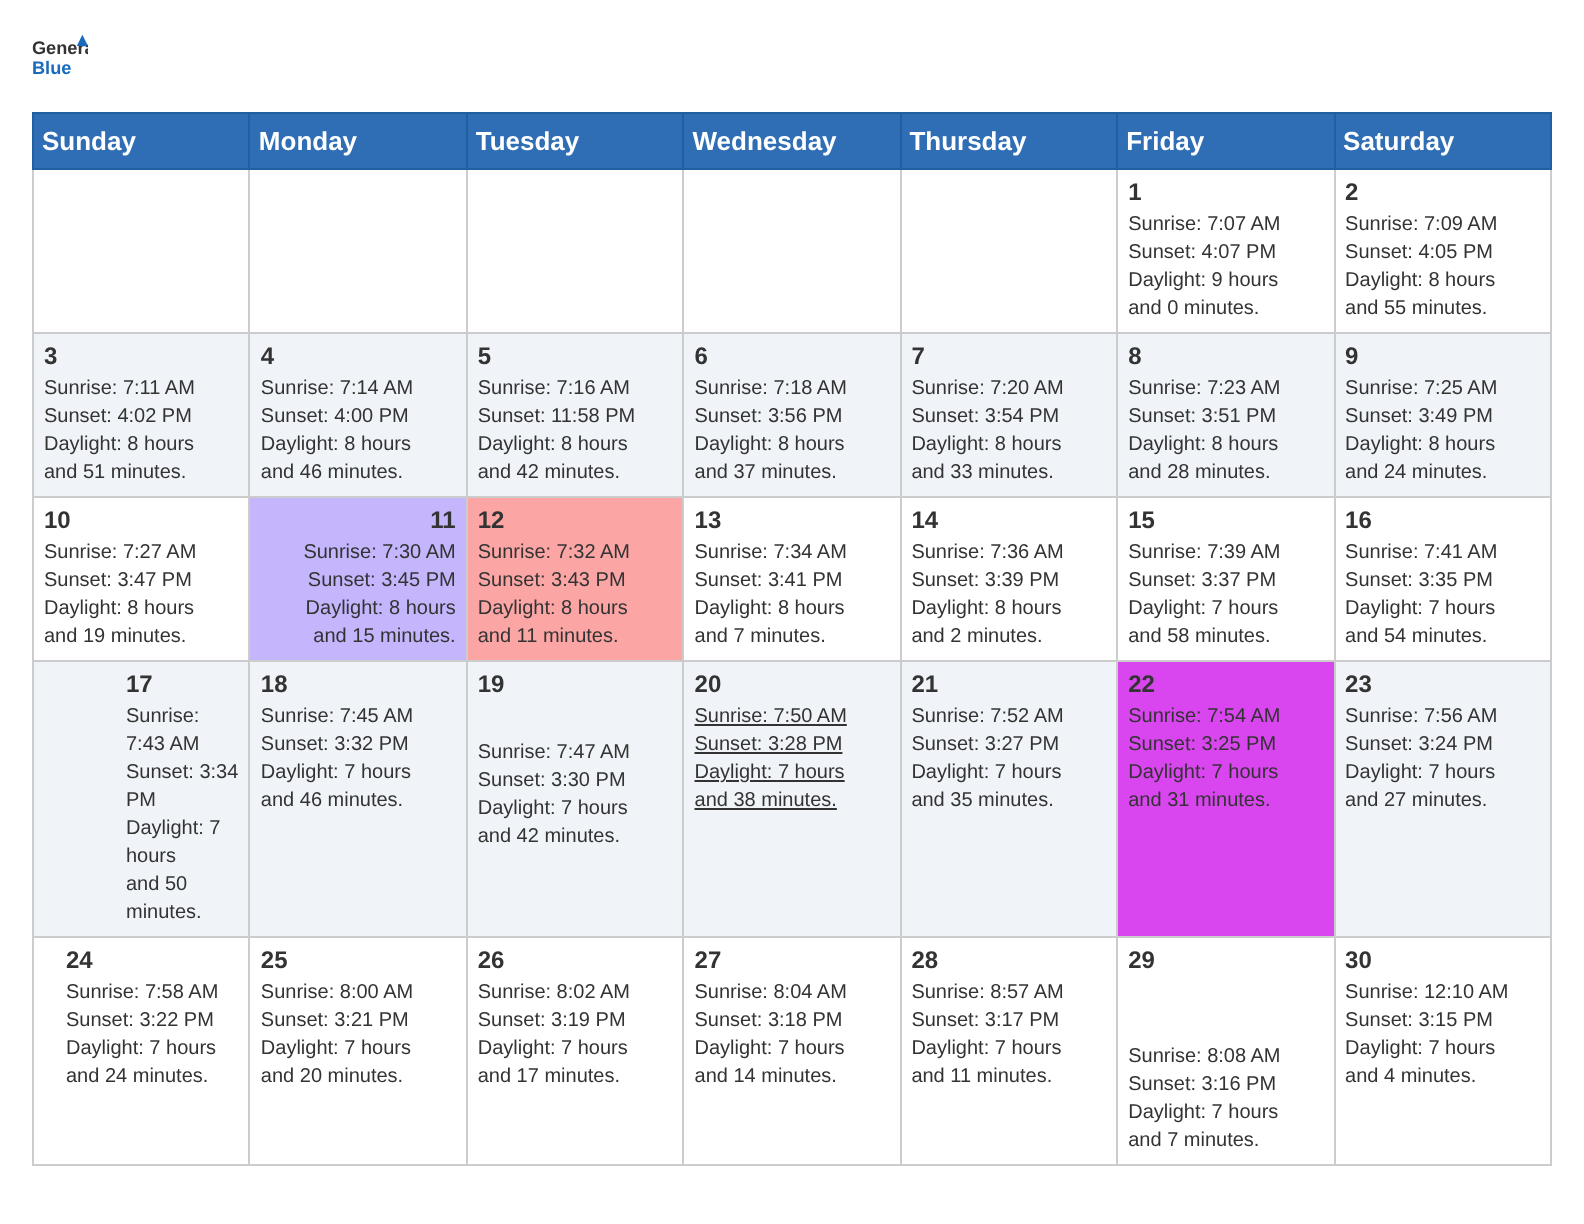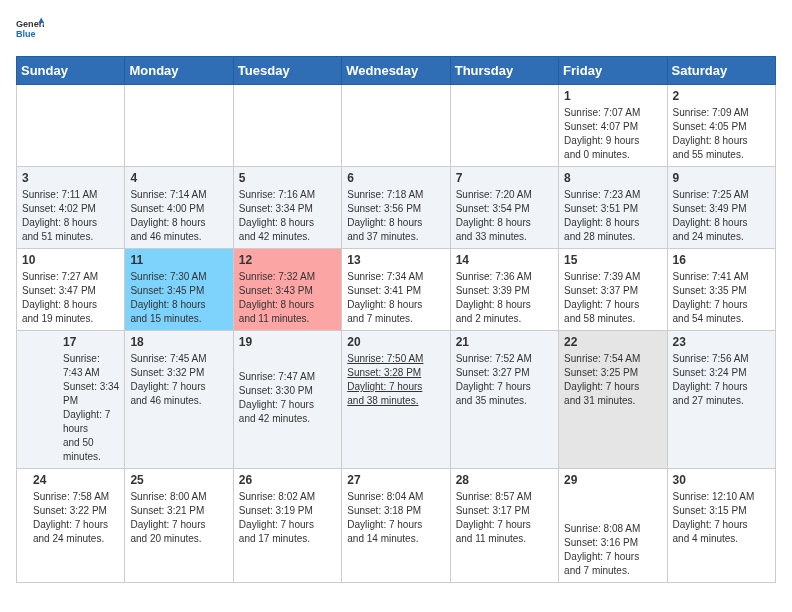--- a/index.html
+++ b/index.html
@@ -140,21 +140,21 @@
         <td style="background: rgb(240, 244, 248);">
           <span class="cell-date">4</span>
           <div class="cell-info" style="white-space: pre-line;">Sunrise: 7:14 AM
 Sunset: 4:00 PM
 Daylight: 8 hours
 and 46 minutes.</div>
         </td>
         <td style="background: rgb(240, 244, 248);">
           <span class="cell-date">5</span>
           <div class="cell-info" style="white-space: pre-line;">Sunrise: 7:16 AM
-Sunset: 3:34 PM
+Sunset: 11:58 PM
 Daylight: 8 hours
 and 42 minutes.</div>
         </td>
         <td style="background: rgb(240, 244, 248);">
           <span class="cell-date">6</span>
           <div class="cell-info" style="white-space: pre-line;">Sunrise: 7:18 AM
 Sunset: 3:56 PM
 Daylight: 8 hours
 and 37 minutes.</div>
         </td>
@@ -181,21 +181,21 @@
         </td>
       </tr>
       <tr>
         <td style="background: rgb(255, 255, 255);">
           <span class="cell-date">10</span>
           <div class="cell-info" style="white-space: pre-line;">Sunrise: 7:27 AM
 Sunset: 3:47 PM
 Daylight: 8 hours
 and 19 minutes.</div>
         </td>
-        <td style="background: #7dd3fc;">
+        <td style="background: #c4b5fd; text-align: right;">
           <span class="cell-date">11</span>
           <div class="cell-info" style="white-space: pre-line;">Sunrise: 7:30 AM
 Sunset: 3:45 PM
 Daylight: 8 hours
 and 15 minutes.</div>
         </td>
         <td style="background: #fca5a5;">
           <span class="cell-date">12</span>
           <div class="cell-info" style="white-space: pre-line;">Sunrise: 7:32 AM
 Sunset: 3:43 PM
@@ -260,21 +260,21 @@
 Daylight: 7 hours
 and 38 minutes.</div>
         </td>
         <td style="background: rgb(240, 244, 248);">
           <span class="cell-date">21</span>
           <div class="cell-info" style="white-space: pre-line;">Sunrise: 7:52 AM
 Sunset: 3:27 PM
 Daylight: 7 hours
 and 35 minutes.</div>
         </td>
-        <td style="background: #e5e5e5;">
+        <td style="background: #d946ef;">
           <span class="cell-date">22</span>
           <div class="cell-info" style="white-space: pre-line;">Sunrise: 7:54 AM
 Sunset: 3:25 PM
 Daylight: 7 hours
 and 31 minutes.</div>
         </td>
         <td style="background: rgb(240, 244, 248);">
           <span class="cell-date">23</span>
           <div class="cell-info" style="white-space: pre-line;">Sunrise: 7:56 AM
 Sunset: 3:24 PM

